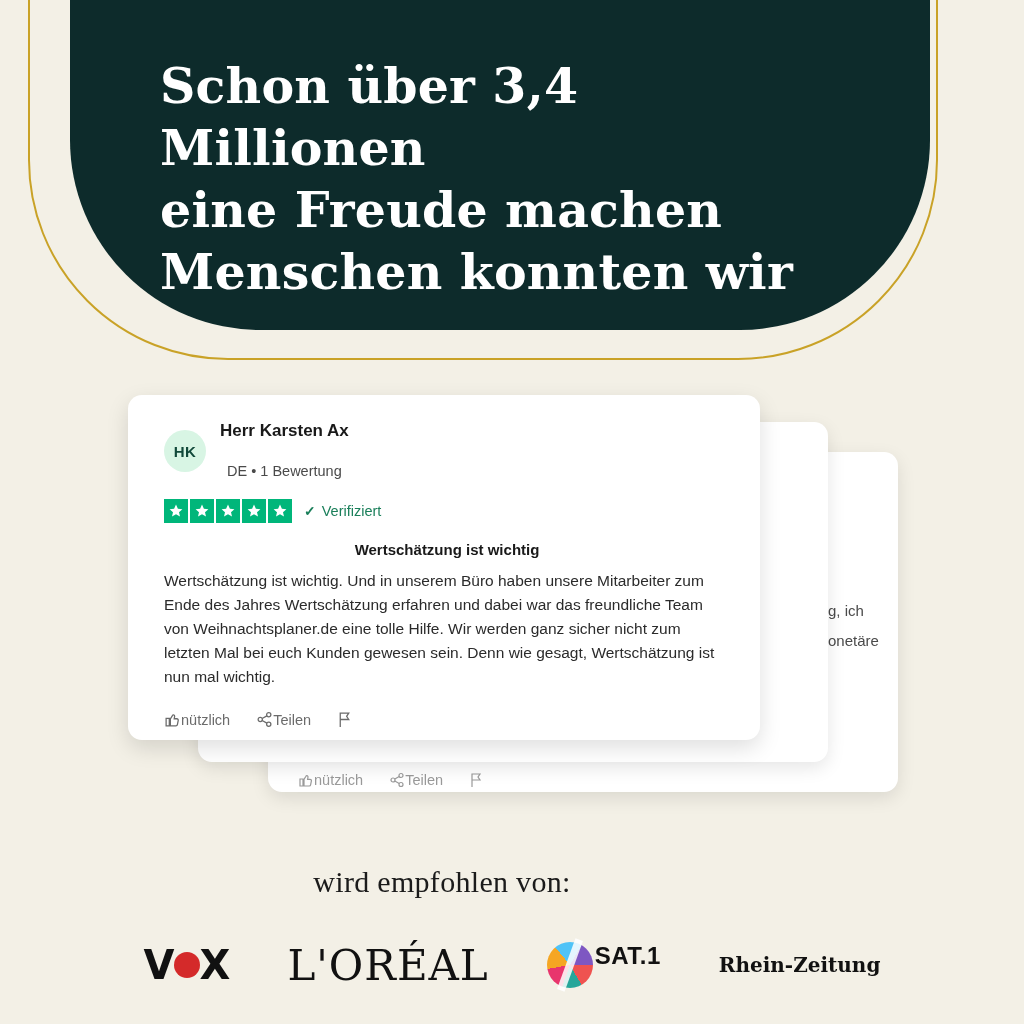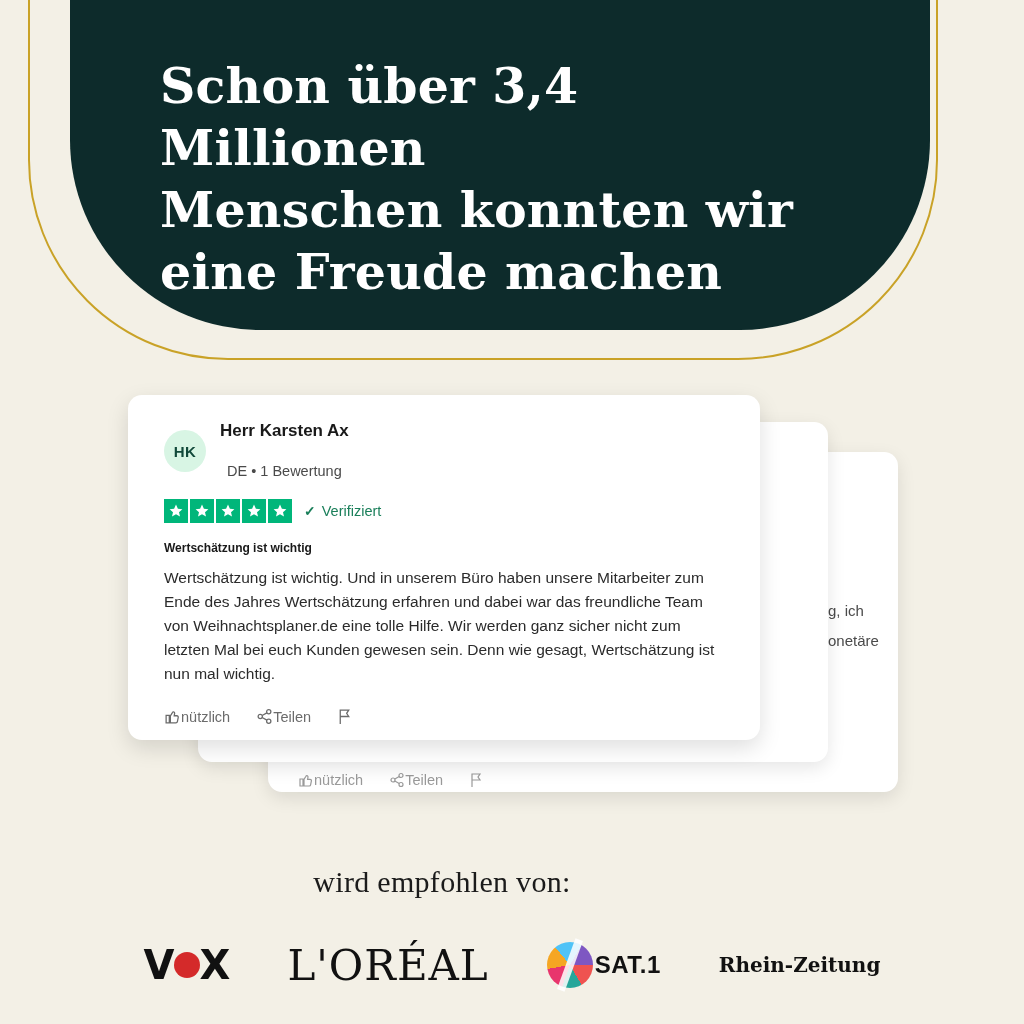--- a/index.html
+++ b/index.html
@@ -163,23 +163,24 @@
     font-size: 14.5px;
   }
   .check {
     color: #1a7f5a;
     font-size: 14px;
     font-weight: bold;
   }
 
   .review-title {
     margin-top: 18px;
-    font-size: 12px;
+    font-size: 15px;
     font-weight: bold;
     color: #191919;
+    text-align: center;
   }
   .review-body {
     margin-top: 11px;
     font-size: 15.5px;
     line-height: 24px;
     color: #2b2b2b;
     max-width: 560px;
   }
   .exp-date {
     margin-top: 22px;
@@ -250,21 +251,21 @@
     display: inline-block;
     margin: 0 -2px;
   }
   .logo-loreal {
     font-family: "DejaVu Serif", "Liberation Serif", serif;
     font-size: 42px;
     letter-spacing: 1px;
     color: #111;
   }
   .logo-sat {
-    display: flex; align-items: center; gap: 2px;
+    display: flex; align-items: flex-start; gap: 2px;
   }
   .sat-ball {
     width: 46px; height: 46px; border-radius: 50%;
     background:
       conic-gradient(from 200deg,
         #e8356d 0deg 60deg,
         #f5a623 60deg 120deg,
         #4fc3f7 120deg 190deg,
         #7e57c2 190deg 250deg,
         #ef5350 250deg 310deg,
@@ -294,22 +295,22 @@
   }
 </style>
 </head>
 <body>
 
 <div class="hero-wrap">
   <div class="hero-gold"></div>
   <div class="hero-panel"></div>
   <div class="hero-title">
     <span class="line">Schon über 3,4 Millionen</span>
+    <span class="line">eine Freude machen</span>
     <span class="line">Menschen konnten wir</span>
-    <span class="line">eine Freude machen</span>
   </div>
 </div>
 
 <div class="cards">
 
   <div class="card card-back2">
     <div class="peek peek-grey" style="left: 560px; top: 150px;">g, ich</div>
     <div class="peek peek-grey" style="left: 560px; top: 180px;">onetäre</div>
     <div class="actions-ghost" style="left: 30px; top: 320px;">
       <span class="action">

